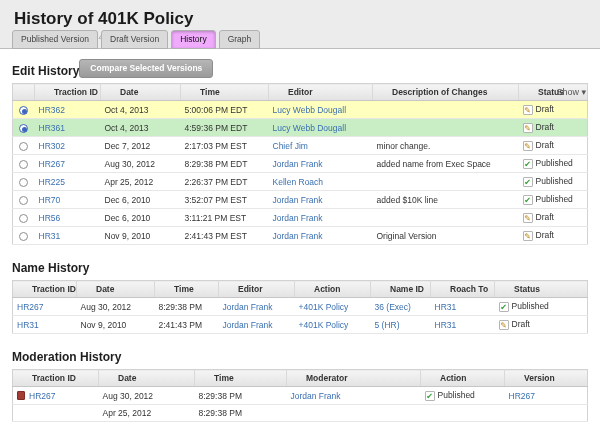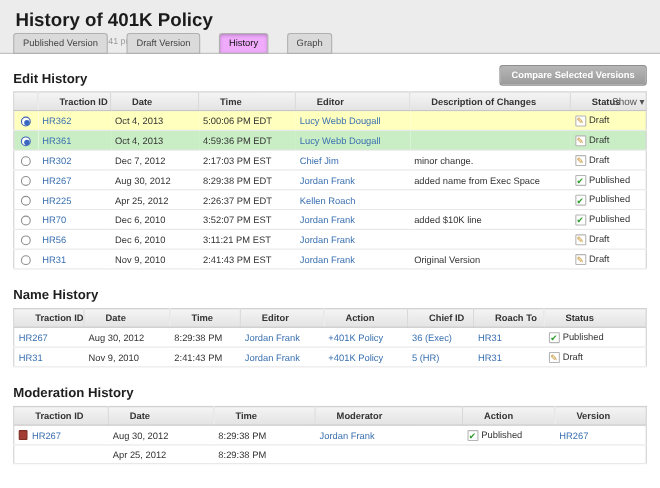--- a/index.html
+++ b/index.html
@@ -7,28 +7,28 @@
   body {
     font-family:"Liberation Sans","DejaVu Sans",sans-serif;
     background:#fff; color:#333; overflow:hidden; font-size:9px;
   }
   
   .band { background:var(--band,#ececec); border-bottom:1px solid #bdbdbd;
           height:49px; padding:9px 14px 0; position:relative; }
   .title { font-size:17px; font-weight:bold; color:#1b1b1b; }
   .subtitle { font-size:8px; color:#9a9a9a; margin-top:4px; }
   .show { position:absolute; right:14px; top:46px; font-size:9px; color:#555; cursor:pointer;margin-top:41px; }
-  .tabs { position:absolute; left:12px; bottom:-1px; display:flex; gap:17px; }
+  .tabs { position:absolute; left:12px; bottom:-1px; display:flex; gap:3px; }
   .tab { font-size:8.5px; color:#444; background:#dadada; border:1px solid #b1b1b1;
          border-radius:3px 3px 0 0; padding:3px 8px 4px; cursor:pointer; }
   .tab.active { background:#f0abfc; color:#111; box-shadow:inset 0 1px 3px rgba(0,0,0,.25); }
   
   .content { padding:10px 12px 0; }
   .section { margin-bottom:16px; }
-  .sec-head { display:flex; justify-content:space-between; align-items:flex-end; margin:0 0 5px; }
+  .sec-head { display:flex; justify-content:flex-start; align-items:flex-end; margin:0 0 5px; }
   h2 { font-size:12px; color:#1e1e1e; }
   .btn { background:linear-gradient(#b6b6b6,#9a9a9a); color:#fff; font-size:8.5px; font-weight:bold;
          border:1px solid #8d8d8d; border-radius:3px; padding:3px 10px 4px; cursor:pointer; }
   
   table { width:100%; border-collapse:collapse; table-layout:fixed; font-size:8.5px;
           border:1px solid #d2d2d2; }
   th { text-align:left; font-weight:bold; color:#333;
        background:linear-gradient(#f4f4f4,#e3e3e3);
        border-bottom:1px solid #c6c6c6; border-right:1px solid #d9d9d9;
        padding:3px 19px; white-space:nowrap; overflow:hidden; }
@@ -191,21 +191,21 @@
           <col style="width:64px">
           <col>
         </colgroup>
       <thead>
         <tr>
           <th>Traction ID</th>
           <th>Date</th>
           <th>Time</th>
           <th>Editor</th>
           <th>Action</th>
-          <th>Chief ID</th>
+          <th>Name ID</th>
           <th>Roach To</th>
           <th>Status</th>
         </tr>
       </thead>
       <tbody>
         <tr>
           <td><a class="lnk">HR267</a></td>
           <td>Aug 30, 2012</td>
           <td>8:29:38 PM</td>
           <td><a class="lnk">Jordan Frank</a></td>

